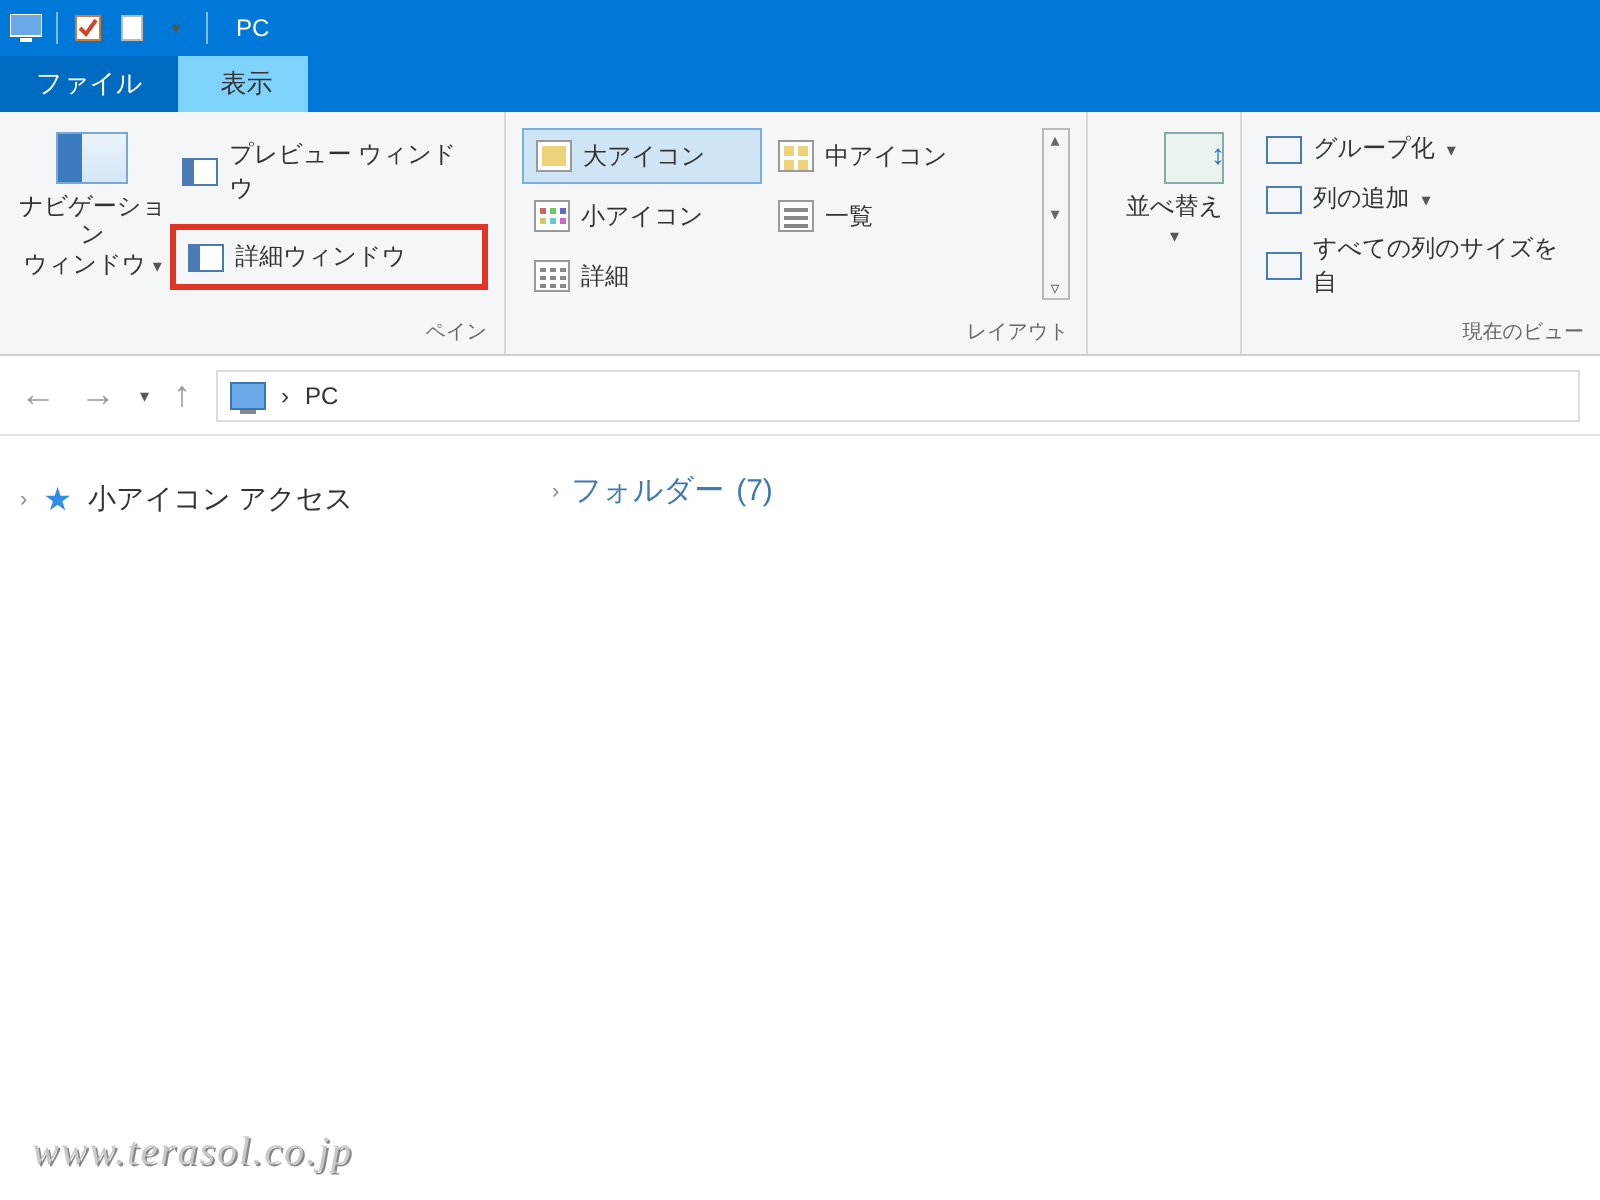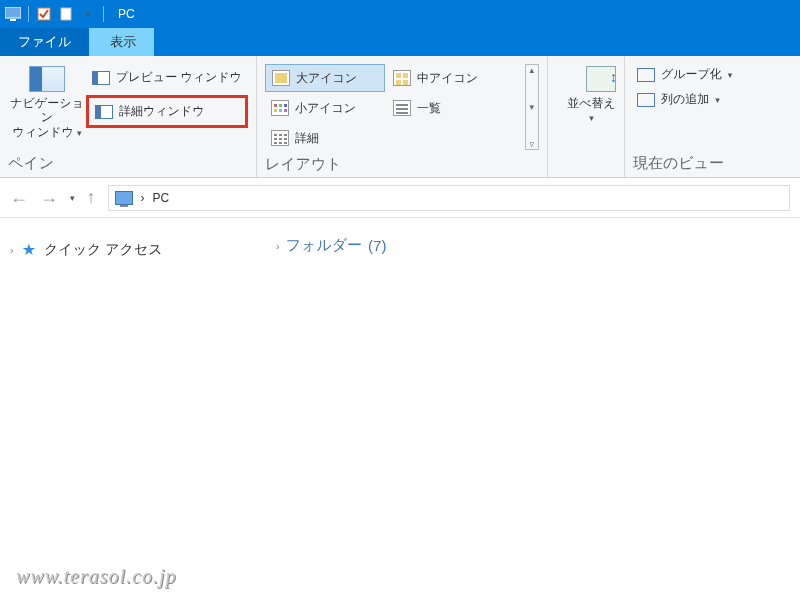--- a/index.html
+++ b/index.html
@@ -8,21 +8,21 @@
 .titlebar .ticon { width: 18px; height: 18px; display: flex; align-items: center; justify-content: center; }
 .titlebar .divider { width: 1px; height: 16px; background: rgba(255,255,255,0.5); margin: 0 2px; }
 .titlebar .title { color: #fff; font-size: 12px; margin-left: 8px; }
 .tabs { height: 28px; background: #0078d7; display: flex; align-items: flex-end; }
 .tab { padding: 5px 18px; font-size: 13px; background: #0078d7; color: #fff; border: none; cursor: pointer; }
 .tab.file { background: #006cc1; color: #fff; }
 .tab.active { background: #7dd3fc; color: #333; padding-left: 21px; }
 .ribbon { height: 122px; background: #f5f6f7; border-bottom: 1px solid #d0d0d0; display: flex; }
 .group { border-right: 1px solid #d8d8d8; padding: 4px 8px 0 8px; display: flex; flex-direction: column; }
 .group-body { flex: 1; display: flex; align-items: flex-start; }
-.group-label { text-align: left; font-size: 15px; color: #666; padding: 3px 0 4px; }
+.group-label { text-align: right; font-size: 10px; color: #666; padding: 3px 0 4px; }
 .navpane-btn { display: flex; flex-direction: column; align-items: center; width: 78px; padding-top: 6px; }
 .navpane-icon { width: 36px; height: 26px; border: 1px solid #7aa7d8; background: linear-gradient(#eaf3fb,#d5e6f6); position: relative; }
 .navpane-icon::before { content:""; position:absolute; left:0; top:0; width:12px; height:100%; background:#3d7bbf; }
 .navpane-text { font-size: 12px; margin-top: 4px; text-align: center; line-height: 1.2; }
 .pane-list { display: flex; flex-direction: column; gap: 6px; padding-top: 6px; }
 .pane-item { display: flex; align-items: center; gap: 6px; padding: 3px 6px; }
 .pane-item.highlight { border: 3px solid #e03526; padding: 5px 14px 5px 6px; }
 .smicon { width: 18px; height: 14px; border: 1px solid #4b7bb5; flex: none; position: relative; background: #fff; }
 .smicon::before { content:""; position:absolute; left:0; top:0; width:5px; height:100%; background:#4b7bb5; }
 .layout-grid { display: grid; grid-template-columns: repeat(2, 120px); grid-auto-rows: 28px; gap: 2px 2px; padding-top: 4px; margin-right:18px; }
@@ -161,20 +161,24 @@
         <div class="view-item">
             <span class="vicon"></span>
             <span>グループ化</span> 
             <span class="drop">▾</span>
           </div>
         <div class="view-item">
             <span class="vicon"></span>
             <span>列の追加</span> 
             <span class="drop">▾</span>
           </div>
+        <div class="view-item">
+            <span class="vicon"></span>
+            <span>すべての列のサイズを自</span>
+          </div>
       </div>
     </div>
     <div class="group-label">現在のビュー</div>
   </div>
 </div>
 
 <div class="addrbar">
   <button class="navbtn">←</button>
   <button class="navbtn">→</button>
   <button class="navbtn drop">▾</button>
@@ -184,21 +188,21 @@
     <span>›</span>
     <span>PC</span>
   </div>
 </div>
 
 <div class="content">
   <div class="sidebar">
     <div class="side-item">
       <span class="chev">›</span>
       <span class="star">★</span>
-      <span>クイック アクセス</span>
+      <span>小アイコン アクセス</span>
     </div>
   </div>
   <div class="main">
     <div class="folder-head">
       <span class="chev">›</span>
       <span>フォルダー</span>
       <span>(7)</span>
     </div>
   </div>
 </div>

